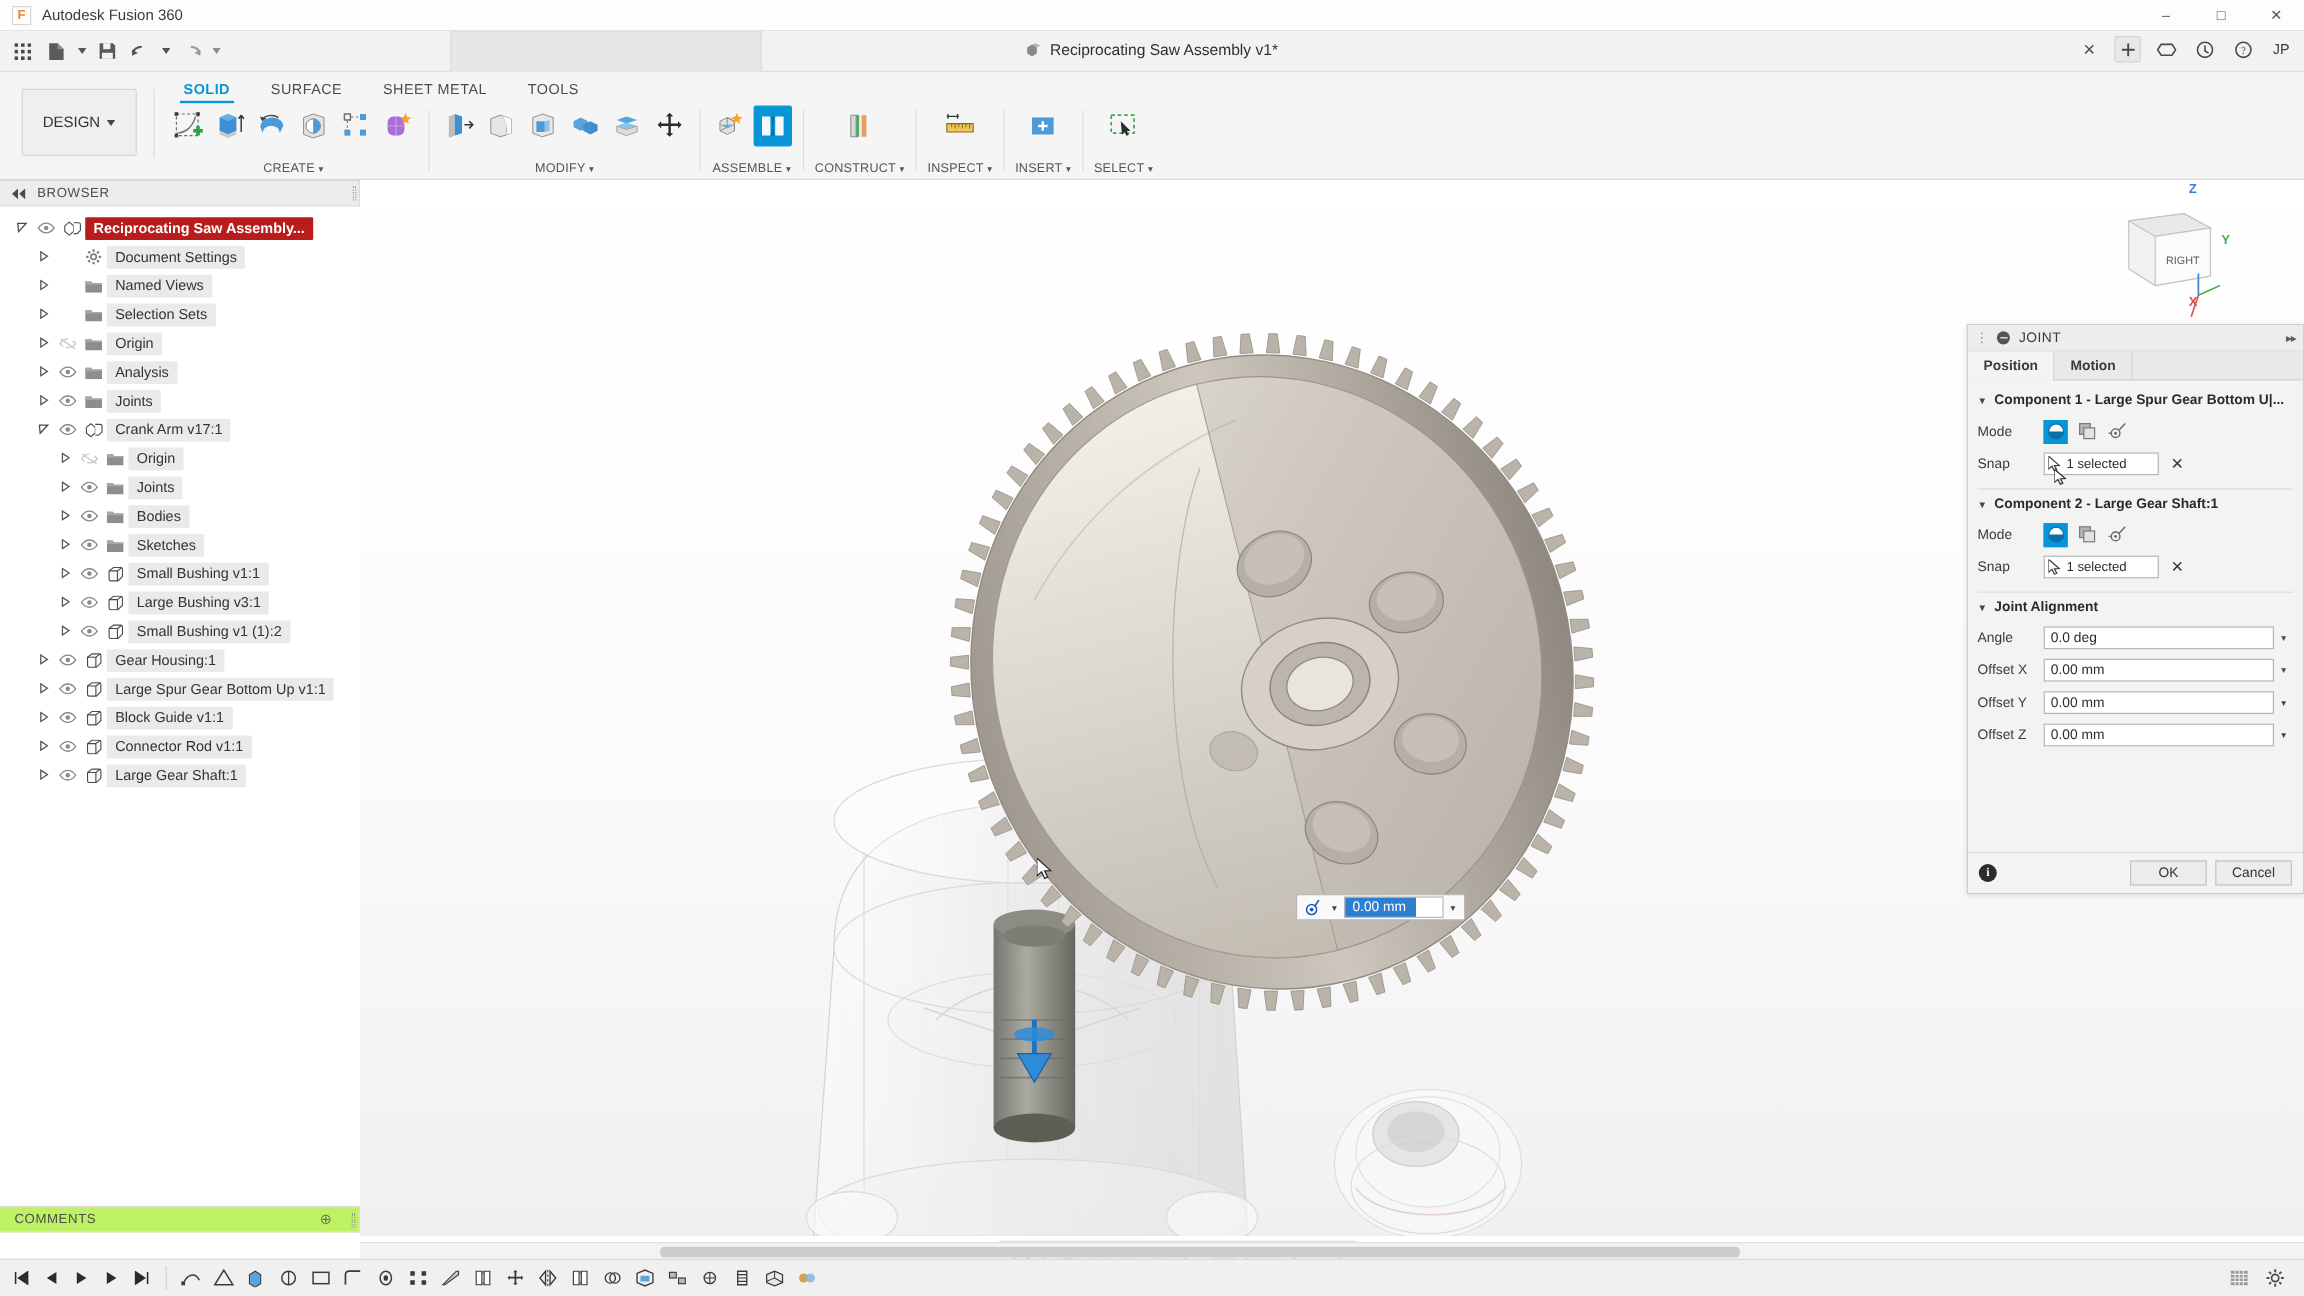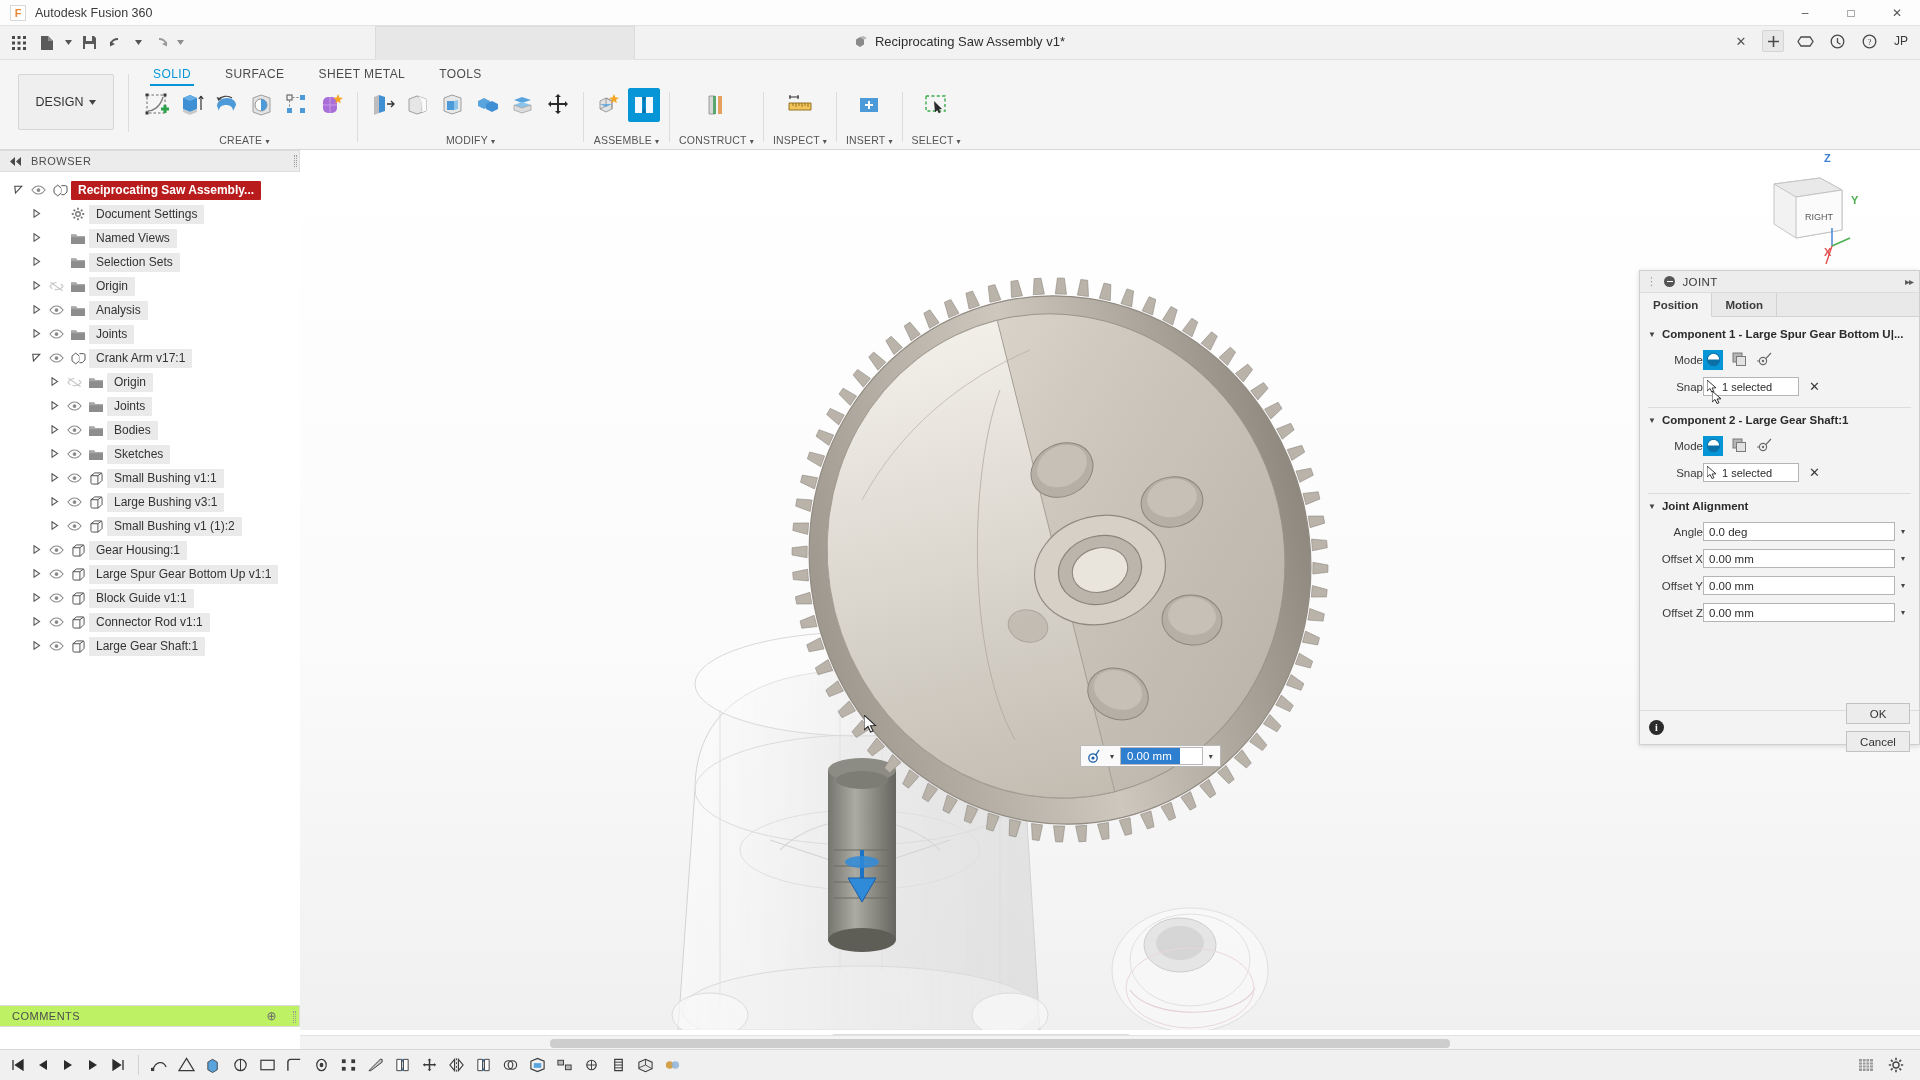--- a/index.html
+++ b/index.html
@@ -65,21 +65,21 @@
     display:flex; align-items:center; justify-content:center; gap:6px;
     font-size:12.5px; color:#333;
   }
   .ribbon-vsep { position:absolute; left:128px; top:14px; width:1px; height:58px; background:#dcdcdc; }
 
   .tabrow { position:absolute; left:136px; top:4px; display:flex; gap:0; }
   .rtab {
     padding:3px 17px 5px 17px; font-size:12px; letter-spacing:.4px; color:#4c4c4c;
     position:relative;
   }
-  .rtab.active { color:#0696d7; font-weight:normal; }
+  .rtab.active { color:#0696d7; font-weight:bold; }
   .rtab.active::after {
     content:""; position:absolute; left:14px; right:14px; bottom:0; height:2.5px; background:#0696d7;
   }
 
   .grouprow { position:absolute; left:136px; top:26px; display:flex; align-items:flex-end; height:62px; }
   .rgroup { display:flex; flex-direction:column; align-items:center; padding:0 5px; height:62px; justify-content:space-between;}
   .ricons { display:flex; align-items:center; gap:3px; padding-top:2px; }
   .ricon {
     width:32px; height:34px; display:flex; align-items:center; justify-content:center;
     border:1px solid transparent; border-radius:2px;
@@ -203,21 +203,21 @@
   }
   .j-tab.active { background:#f3f3f3; border-bottom:1px solid #f3f3f3; margin-bottom:-1px; }
 
   .j-body { padding:7px 0 0 0; }
   .j-sechead {
     display:flex; align-items:center; gap:6px; font-size:11.5px; font-weight:bold; color:#2b2b2b;
     padding:4px 8px 6px 8px;
   }
   .j-sechead .car { font-size:8px; color:#444; }
   .j-row { display:flex; align-items:center; height:27px; padding:0 8px; }
-  .j-lab { width:55px; font-size:11.5px; color:#3a3a3a;text-align:right; }
+  .j-lab { width:55px; font-size:11.5px; color:#3a3a3a; }
   .j-modebtn {
     width:20px; height:20px; display:flex; align-items:center; justify-content:center;
     margin-right:6px; border:1px solid transparent;
   }
   .j-modebtn.on { background:#0696d7; border-color:#0696d7; }
   .j-sel {
     height:19px; min-width:96px; background:#fff; border:1px solid #b5b5b5;
     display:flex; align-items:center; gap:4px; padding:0 6px 0 3px; font-size:11px; color:#2b2b2b;
   }
   .j-x { margin-left:10px; color:#3b3b3b; font-size:13px; }
@@ -230,21 +230,21 @@
   .j-car { width:16px; text-align:center; font-size:8px; color:#444; }
 
   .j-foot {
     position:absolute; left:0; bottom:0; width:279px; height:34px;
     border-top:1px solid #dcdcdc; background:#f3f3f3;
     display:flex; align-items:center; padding:0 9px;
   }
   .j-info { width:15px; height:15px; border-radius:50%; background:#2b2b2b; color:#fff;
             font-size:10px; font-weight:bold; display:flex; align-items:center; justify-content:center;
             font-family:"Liberation Serif",serif; }
-  .j-btns { margin-left:auto; display:flex; gap:7px;flex-direction:column; }
+  .j-btns { margin-left:auto; display:flex; gap:7px; }
   .j-btn {
     width:64px; height:21px; background:#ececec; border:1px solid #c2c2c2;
     display:flex; align-items:center; justify-content:center; font-size:11.5px; color:#333;
   }
   .j-left-grip { position:absolute; left:-4px; top:0; width:4px; height:475px; }
 
   
   .cursor { position:absolute; width:13px; height:19px; pointer-events:none; }
 </style>
 </head>

